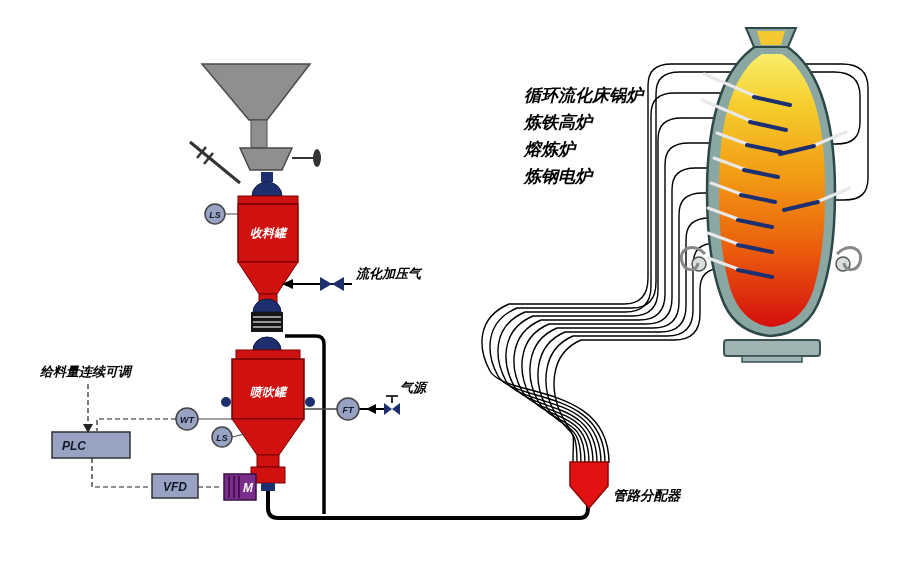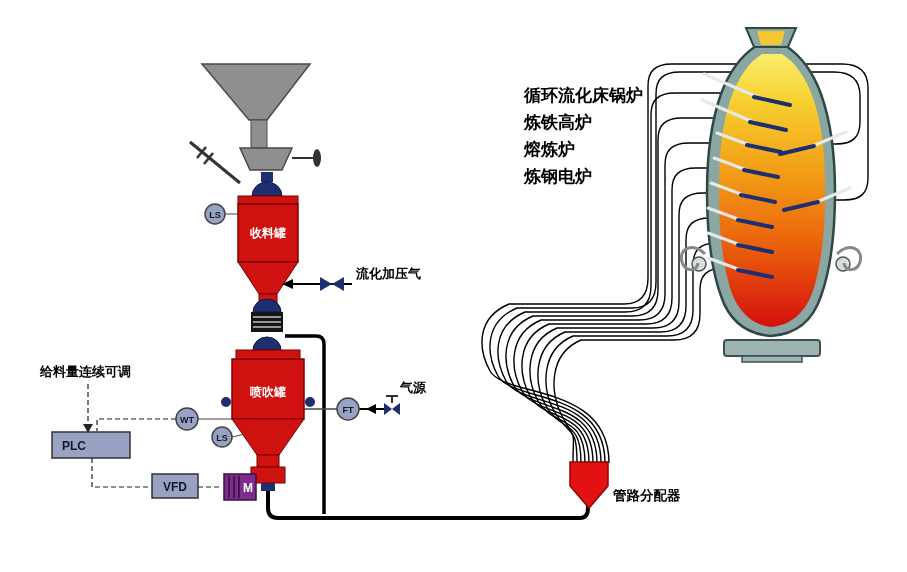--- a/index.html
+++ b/index.html
@@ -1,17 +1,17 @@
 <!DOCTYPE html>
 <html><head>
 <meta charset="utf-8">
 <style>
   html,body{margin:0;padding:0;background:#ffffff;}
   .stage{position:relative;width:907px;height:572px;background:#ffffff;overflow:hidden;
-         font-family:"Liberation Sans","DejaVu Sans",sans-serif;}
+         font-family:"Liberation Sans","DejaVu Sans",sans-serif;font-style:italic;}
   svg text{font-family:"Liberation Sans","DejaVu Sans",sans-serif;}
   .cn-label{font-weight:bold;fill:#000;}
   .tank-label{font-weight:bold;fill:#ffffff;}
   .inst-label{font-weight:bold;fill:#101826;}
   .pipe{fill:none;stroke:#000;stroke-width:1.4;}
   .thickpipe{fill:none;stroke:#000;stroke-linecap:butt;}
   .dashed{fill:none;stroke:#222;stroke-width:1.2;stroke-dasharray:5 3;}
   .leader{stroke:#444;stroke-width:1;}
 </style>
 </head>

